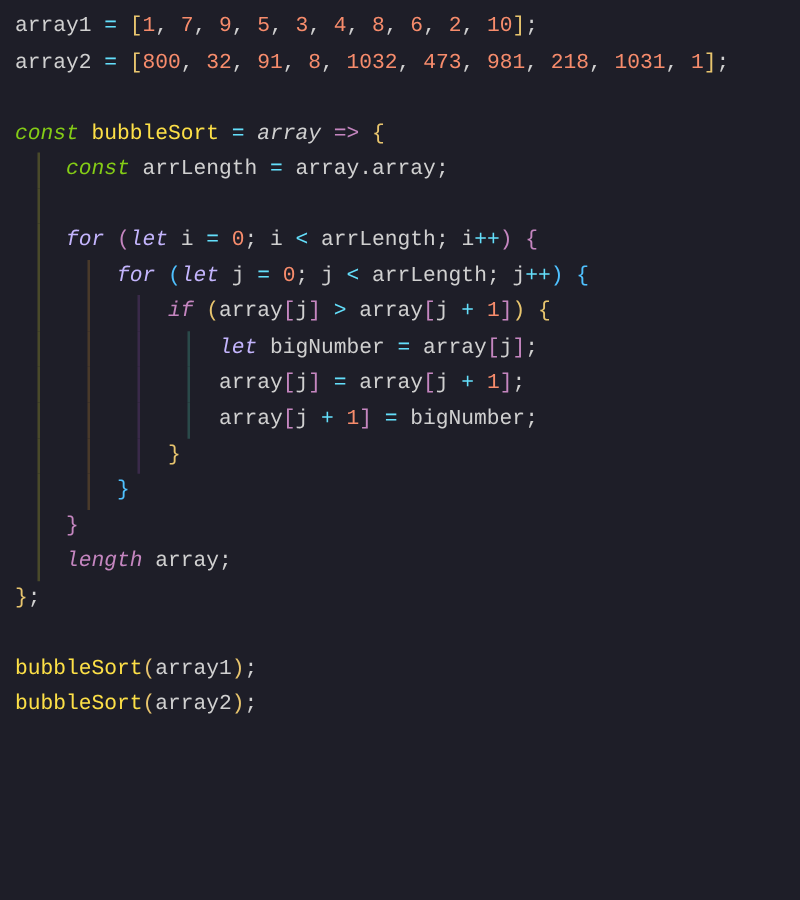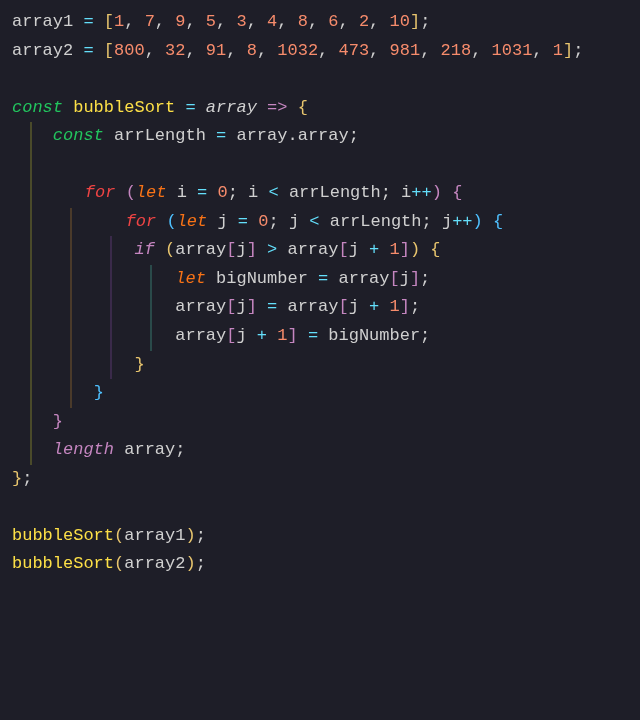--- a/index.html
+++ b/index.html
@@ -22,24 +22,24 @@
       white-space: pre;
       position: relative;
     }
     .var { color: #d0d0d0; }
     .op { color: #64dffb; }
     .bracket-yellow { color: #e8c56e; }
     .bracket-purple { color: #c586c0; }
     .bracket-blue { color: #4fc1ff; }
     .num { color: #f78c6c; }
     .punc { color: #d0d0d0; }
-    .kw-const { color: #22c55e; font-style: italic; text-align: right; }
-    .kw-for { color: #ef4444; font-style: italic; margin-left: 32px; }
+    .kw-const { color: #84cc16; font-style: italic; text-align: right; }
+    .kw-for { color: #c4b5fd; font-style: italic; }
     .kw-if { color: #c586c0; font-style: italic; }
-    .kw-let { color: #f97316; font-style: italic; }
+    .kw-let { color: #c4b5fd; font-style: italic; }
     .kw-return { color: #c586c0; font-style: italic; }
     .fn-name { color: #fde047; }
     .param { color: #d0d0d0; font-style: italic; }
     .prop { color: #d0d0d0; }
     .arrow { color: #c586c0; }
     .indent-guide {
       position: absolute;
       width: 2px;
       top: 0;
       bottom: 0;

